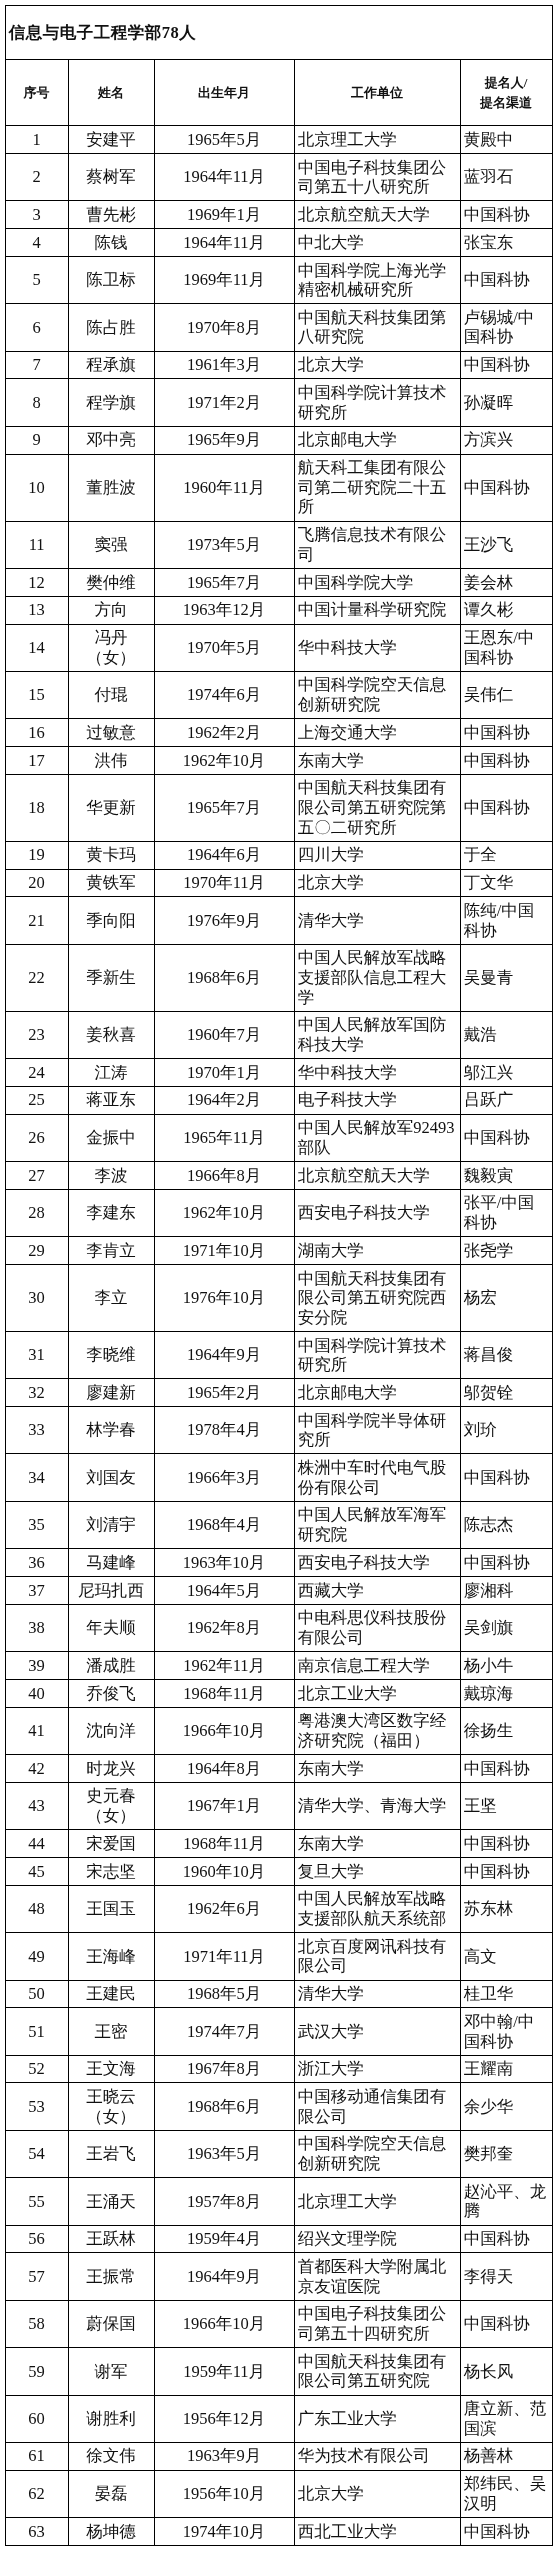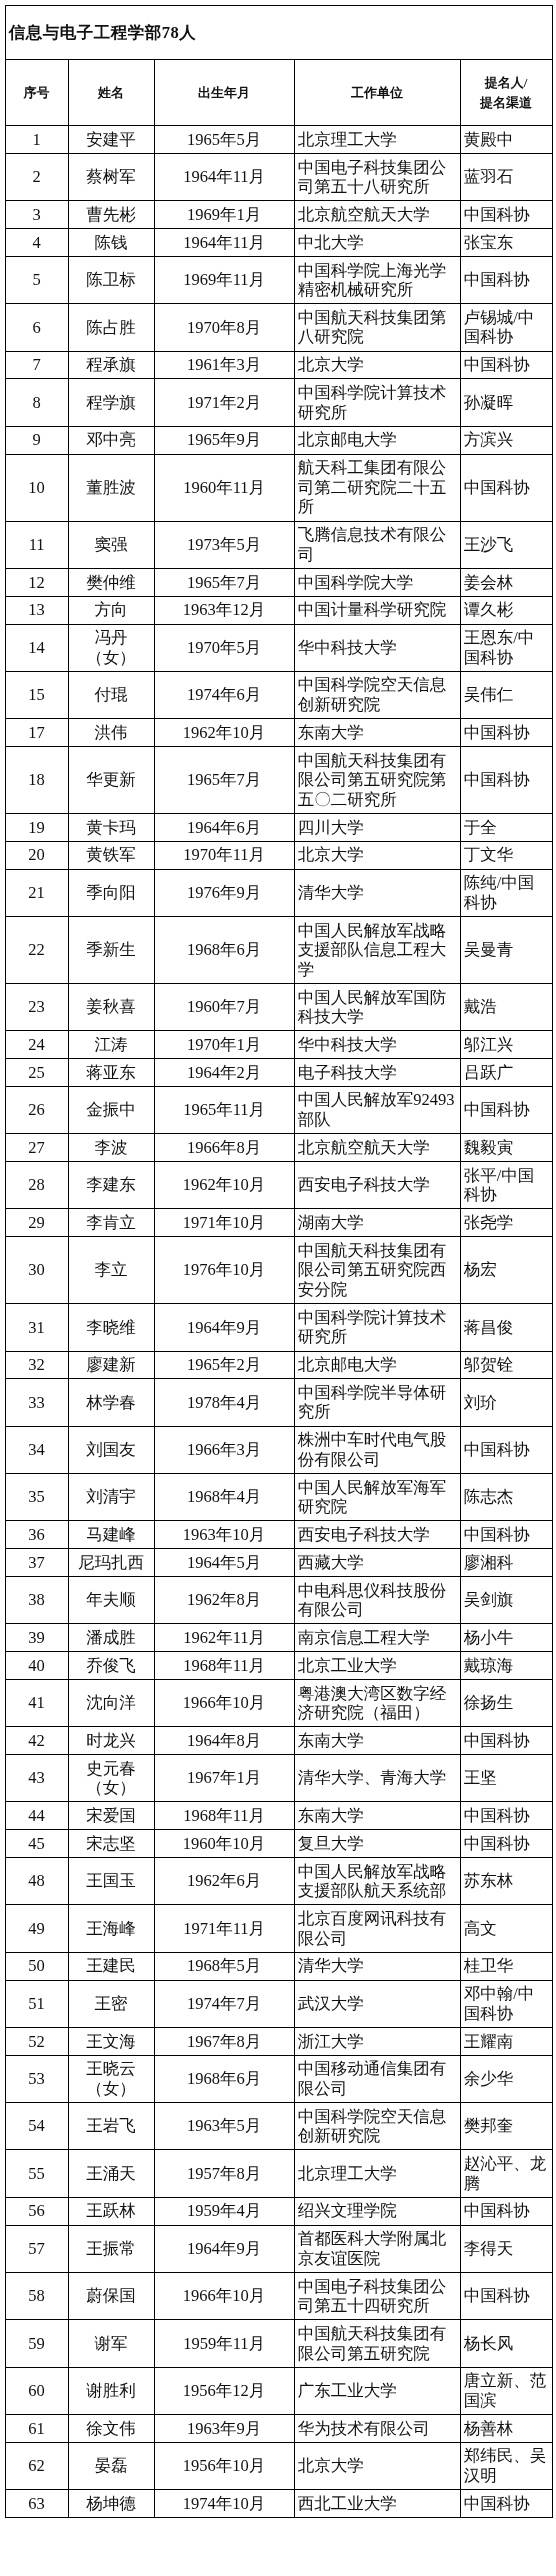--- a/index.html
+++ b/index.html
@@ -190,20 +190,27 @@
           <td class="nominator">王恩东/中国科协</td>
         </tr>
         <tr>
           <td class="no">15</td>
           <td class="name">付琨</td>
           <td class="birth">1974年6月</td>
           <td class="unit">中国科学院空天信息创新研究院</td>
           <td class="nominator">吴伟仁</td>
         </tr>
         <tr>
+          <td class="no">16</td>
+          <td class="name">过敏意</td>
+          <td class="birth">1962年2月</td>
+          <td class="unit">上海交通大学</td>
+          <td class="nominator">中国科协</td>
+        </tr>
+        <tr>
           <td class="no">17</td>
           <td class="name">洪伟</td>
           <td class="birth">1962年10月</td>
           <td class="unit">东南大学</td>
           <td class="nominator">中国科协</td>
         </tr>
         <tr>
           <td class="no">18</td>
           <td class="name">华更新</td>
           <td class="birth">1965年7月</td>

